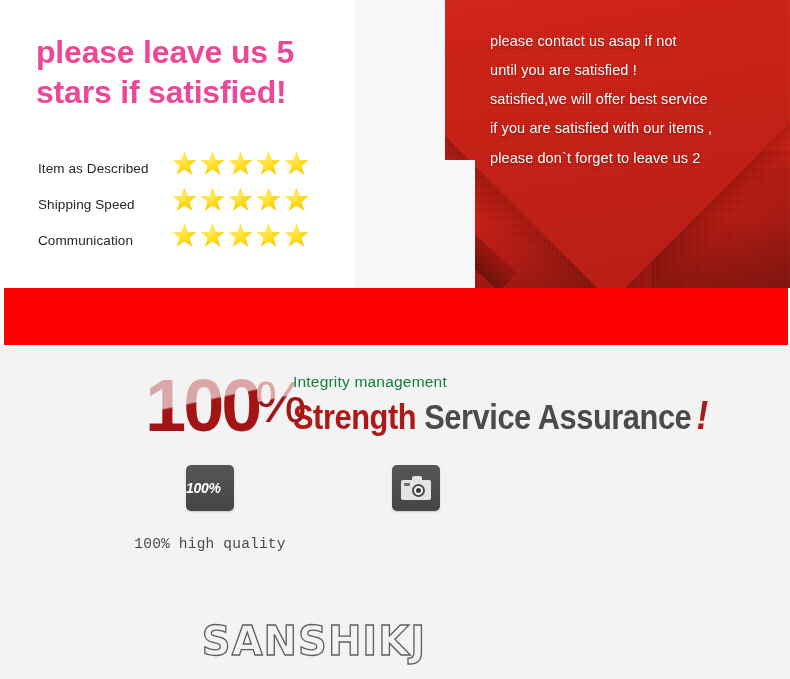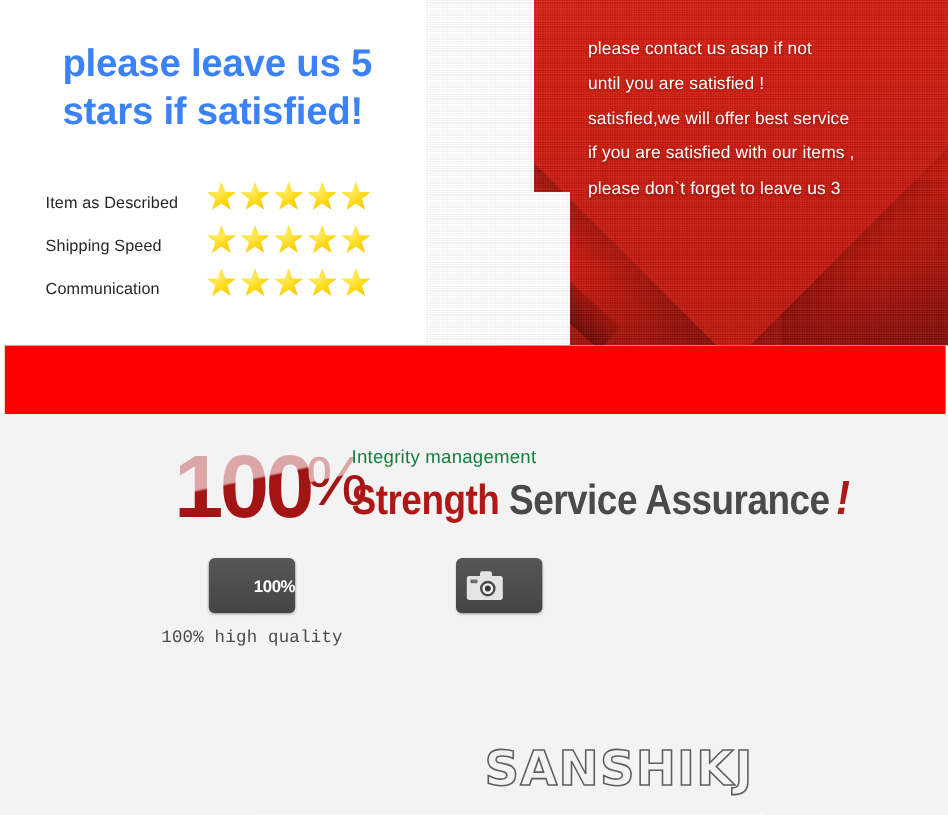--- a/index.html
+++ b/index.html
@@ -127,23 +127,23 @@
     color: #ffffff;
     font-size: 14.5px;
     line-height: 1.25;
     letter-spacing: 0.1px;
     text-shadow: 0 1px 2px rgba(90,8,4,0.5);
   }
 
   
   .headline {
     position: absolute;
-    left: 52px; top: 32px;
+    left: 36px; top: 32px;
     width: 330px;
-    color: #3b82f6;
+    color: #ec4899;
     font-size: 32px;
     font-weight: bold;
     line-height: 1.26;
     letter-spacing: -0.2px;
   }
 
   
   .ratings {
     position: absolute;
     left: 38px; top: 140px;
@@ -262,38 +262,39 @@
     width: 200px;
     display: flex;
     flex-direction: column;
     align-items: center;
   }
   .feature:nth-child(1) { margin-left: 0px; }
   .feature:nth-child(2) { margin-left: 6px; }
   .feature:nth-child(3) { margin-left: 8px; }
 
   .ficon {
-    width: 72px;
+    width: 48px;
     height: 46px;
     border-radius: 5px;
     background: linear-gradient(180deg,#565656 0%, #454545 100%);
     position: relative;
     box-shadow: 0 1px 2px rgba(0,0,0,0.18);
     display: flex;
     align-items: center;
-    justify-content: flex-end;
+    justify-content: flex-start;
+    font-style: italic;
   }
   .ficon-pct {
     color: #ffffff;
     font-size: 14px;
     font-weight: bold;
     letter-spacing: -0.3px;
   }
   .flabel {
-    margin-top: 13px;
+    margin-top: 25px;
     font-family: "Liberation Mono", "DejaVu Sans Mono", monospace;
     font-size: 14.5px;
     color: #4a4a4a;
     letter-spacing: 0.2px;
     white-space: nowrap;
   }
 
   
   .gift-body {
     position: absolute;
@@ -360,21 +361,21 @@
     width: 5px; height: 5px;
     border-radius: 50%;
     background: #3a3a3a;
   }
 
   
   .brand {
     position: absolute;
     left: 0; top: 273px;
     width: 628px;
-    text-align: right;
+    text-align: center;
     font-size: 40px;
     font-weight: bold;
     letter-spacing: 1px;
     color: transparent;
     -webkit-text-fill-color: transparent;
     -webkit-text-stroke: 1.3px #5e5e5e;
     font-family: "DejaVu Sans", sans-serif;
   }
 </style>
 </head>
@@ -395,21 +396,21 @@
       <div class="gb-white-left"></div>
       <div class="gb-white-notch"></div>
       <div class="gb-noise"></div>
     </div>
 
     <div class="box-text">
       <p>please contact us asap if not</p>
       <p>until you are satisfied !</p>
       <p>satisfied,we will offer best service</p>
       <p>if you are satisfied with our items ,</p>
-      <p>please don`t forget to leave us 3</p>
+      <p>please don`t forget to leave us 2</p>
     </div>
 
     <div class="headline">please leave us 5 stars if satisfied!</div>
 
     <div class="ratings">
 
       <div class="rating-row">
         <div class="rating-label">Item as Described</div>
         <div class="stars">
           <div class="star"></div>

